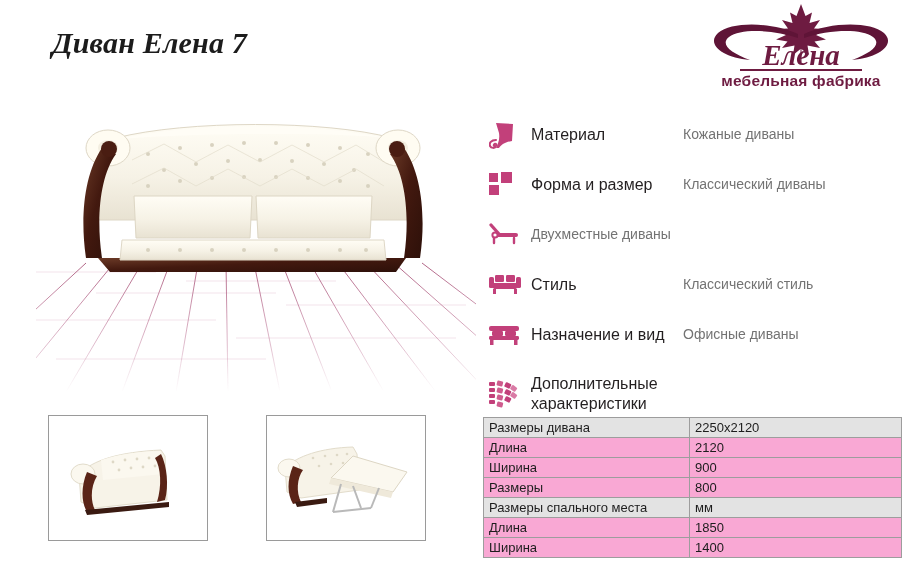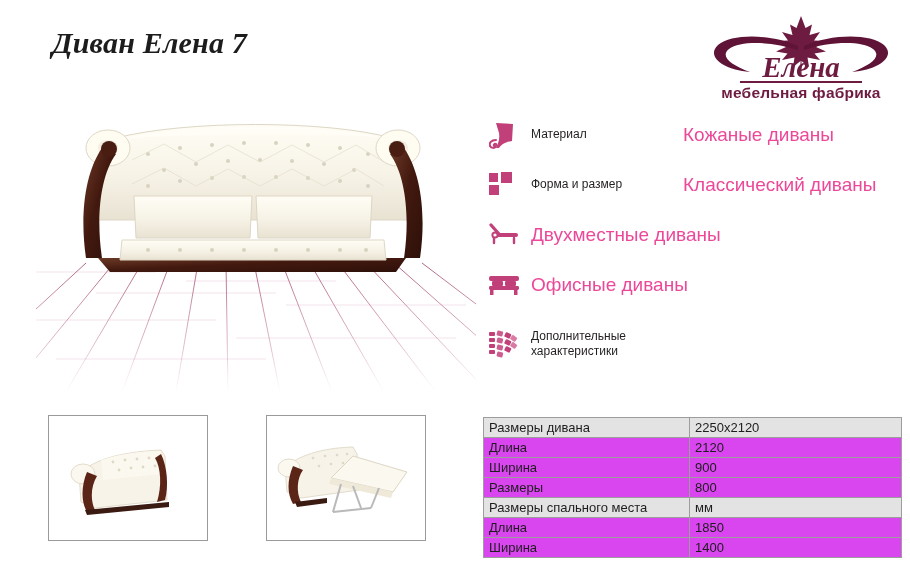--- a/index.html
+++ b/index.html
@@ -28,21 +28,21 @@
     font-style: italic;
     color: #1c1c1c;
     letter-spacing: .2px;
     white-space: nowrap;
   }
 
   
   .logo {
     position: absolute;
     right: 16px;
-    top: 12px;
+    top: 0;
     width: 186px;
     height: 92px;
   }
   .logo svg { display: block; }
 
   
   .hero {
     position: absolute;
     left: 36px;
     top: 100px;
@@ -92,27 +92,27 @@
     min-width: 42px;
     height: 34px;
     display: flex;
     align-items: center;
     justify-content: flex-start;
   }
   .spec-icon svg { display: block; }
   .spec-label {
     width: 152px;
     min-width: 152px;
-    font-size: 12px;
+    font-size: 16px;
     color: #231f20;
     line-height: 1.28;
   }
   .spec-value {
-    font-size: 19px;
-    color: #ec4899;
+    font-size: 14px;
+    color: #737373;
     line-height: 1.28;
   }
 
   
   .dim-table {
     position: absolute;
     left: 483px;
     top: 417px;
     width: 419px;
     border-collapse: collapse;
@@ -127,21 +127,21 @@
     vertical-align: middle;
     line-height: 19px;
     white-space: nowrap;
     overflow: hidden;
   }
   .dim-table td.c-key { width: 200px; }
   .dim-table tr.head td {
     background: #e3e3e3;
   }
   .dim-table tr.body td {
-    background: #d946ef;
+    background: #f9a8d4;
     margin-left: 48px;
   }
 </style>
 </head>
 <body>
 
 <div class="page-title">Диван Елена 7</div>
 
 <div class="logo">
   <svg width="186" height="92" viewBox="0 0 186 92" xmlns="http://www.w3.org/2000/svg">
@@ -395,32 +395,48 @@
         <path d="M2 2 L10 11" stroke="#c2407a" stroke-width="3.2" stroke-linecap="round"></path>
         <path d="M9 12 L27 12" stroke="#c2407a" stroke-width="4" stroke-linecap="round"></path>
         <circle cx="6" cy="12" r="2.6" fill="#ffffff" stroke="#c2407a" stroke-width="2"></circle>
         <path d="M5 15 L5 20" stroke="#c2407a" stroke-width="2.4" stroke-linecap="round"></path>
         <path d="M25 15 L25 20" stroke="#c2407a" stroke-width="2.4" stroke-linecap="round"></path>
       </svg>
     </span>
     <span class="spec-value">Двухместные диваны</span>
   </div>
 
+  <div class="spec-row">
+    <span class="spec-icon">
+      <svg width="32" height="24" viewBox="0 0 32 24" xmlns="http://www.w3.org/2000/svg">
+        <rect x="0" y="4" width="5" height="11" rx="1.6" fill="#c2407a"></rect>
+        <rect x="27" y="4" width="5" height="11" rx="1.6" fill="#c2407a"></rect>
+        <rect x="6" y="2" width="9" height="7" rx="1.2" fill="#c2407a"></rect>
+        <rect x="17" y="2" width="9" height="7" rx="1.2" fill="#c2407a"></rect>
+        <rect x="4" y="10" width="24" height="6" rx="1.4" fill="#c2407a"></rect>
+        <rect x="4" y="16" width="3" height="5" fill="#c2407a"></rect>
+        <rect x="25" y="16" width="3" height="5" fill="#c2407a"></rect>
+      </svg>
+    </span>
+    <span class="spec-label">Стиль</span>
+    <span class="spec-value">Классический стиль</span>
+  </div>
 
   <div class="spec-row">
     <span class="spec-icon">
       <svg width="30" height="24" viewBox="0 0 30 24" xmlns="http://www.w3.org/2000/svg">
         <rect x="0" y="3" width="30" height="5" rx="2" fill="#c2407a"></rect>
         <rect x="3" y="8" width="11" height="5" rx="1.2" fill="#c2407a"></rect>
         <rect x="16" y="8" width="11" height="5" rx="1.2" fill="#c2407a"></rect>
         <rect x="0" y="13" width="30" height="4" rx="1.4" fill="#c2407a"></rect>
         <rect x="1" y="17" width="3.5" height="5" fill="#c2407a"></rect>
         <rect x="25" y="17" width="3.5" height="5" fill="#c2407a"></rect>
       </svg>
     </span>
+    <span class="spec-label">Назначение и вид</span>
     <span class="spec-value">Офисные диваны</span>
   </div>
 
   <div class="spec-row tall">
     <span class="spec-icon">
       <svg width="30" height="28" viewBox="0 0 30 28" xmlns="http://www.w3.org/2000/svg">
         <g fill="#c2407a">
           <rect x="0" y="2" width="6" height="4" rx="1"></rect>
           <rect x="0" y="8" width="6" height="4" rx="1"></rect>
           <rect x="0" y="14" width="6" height="4" rx="1"></rect>

